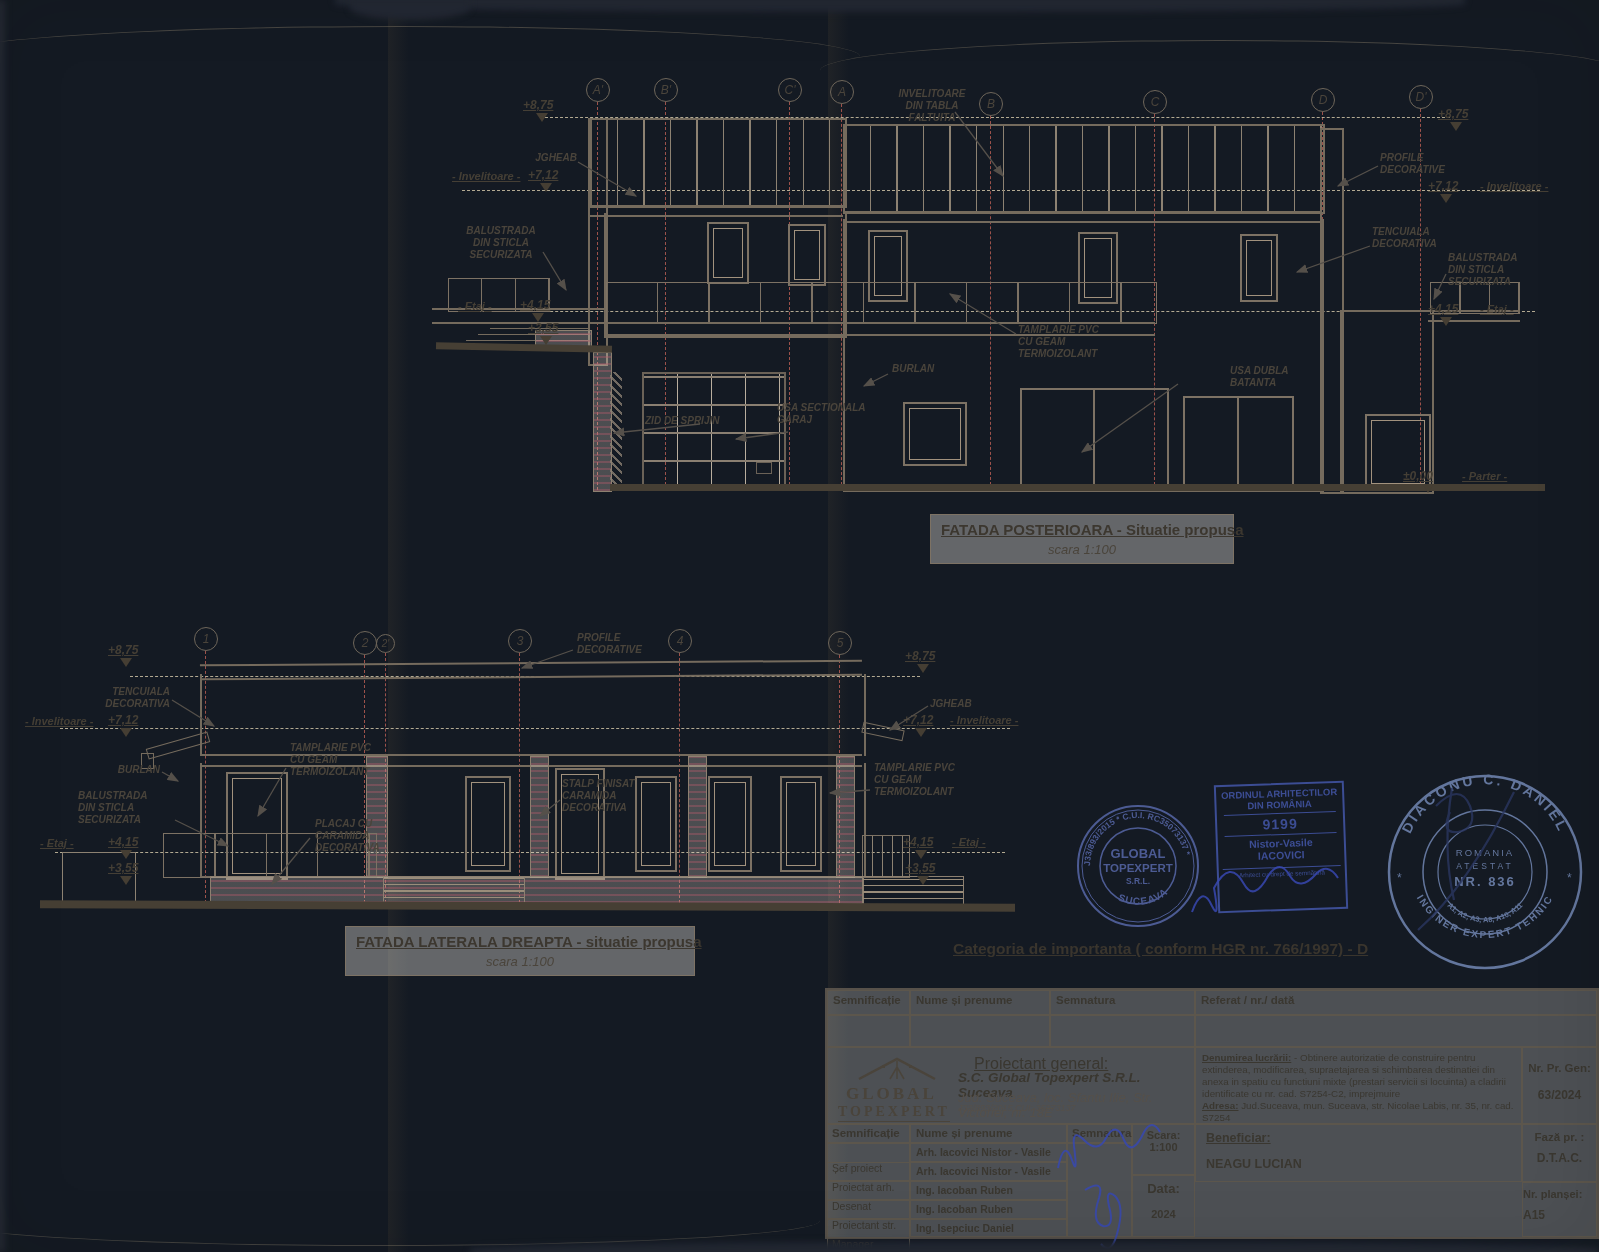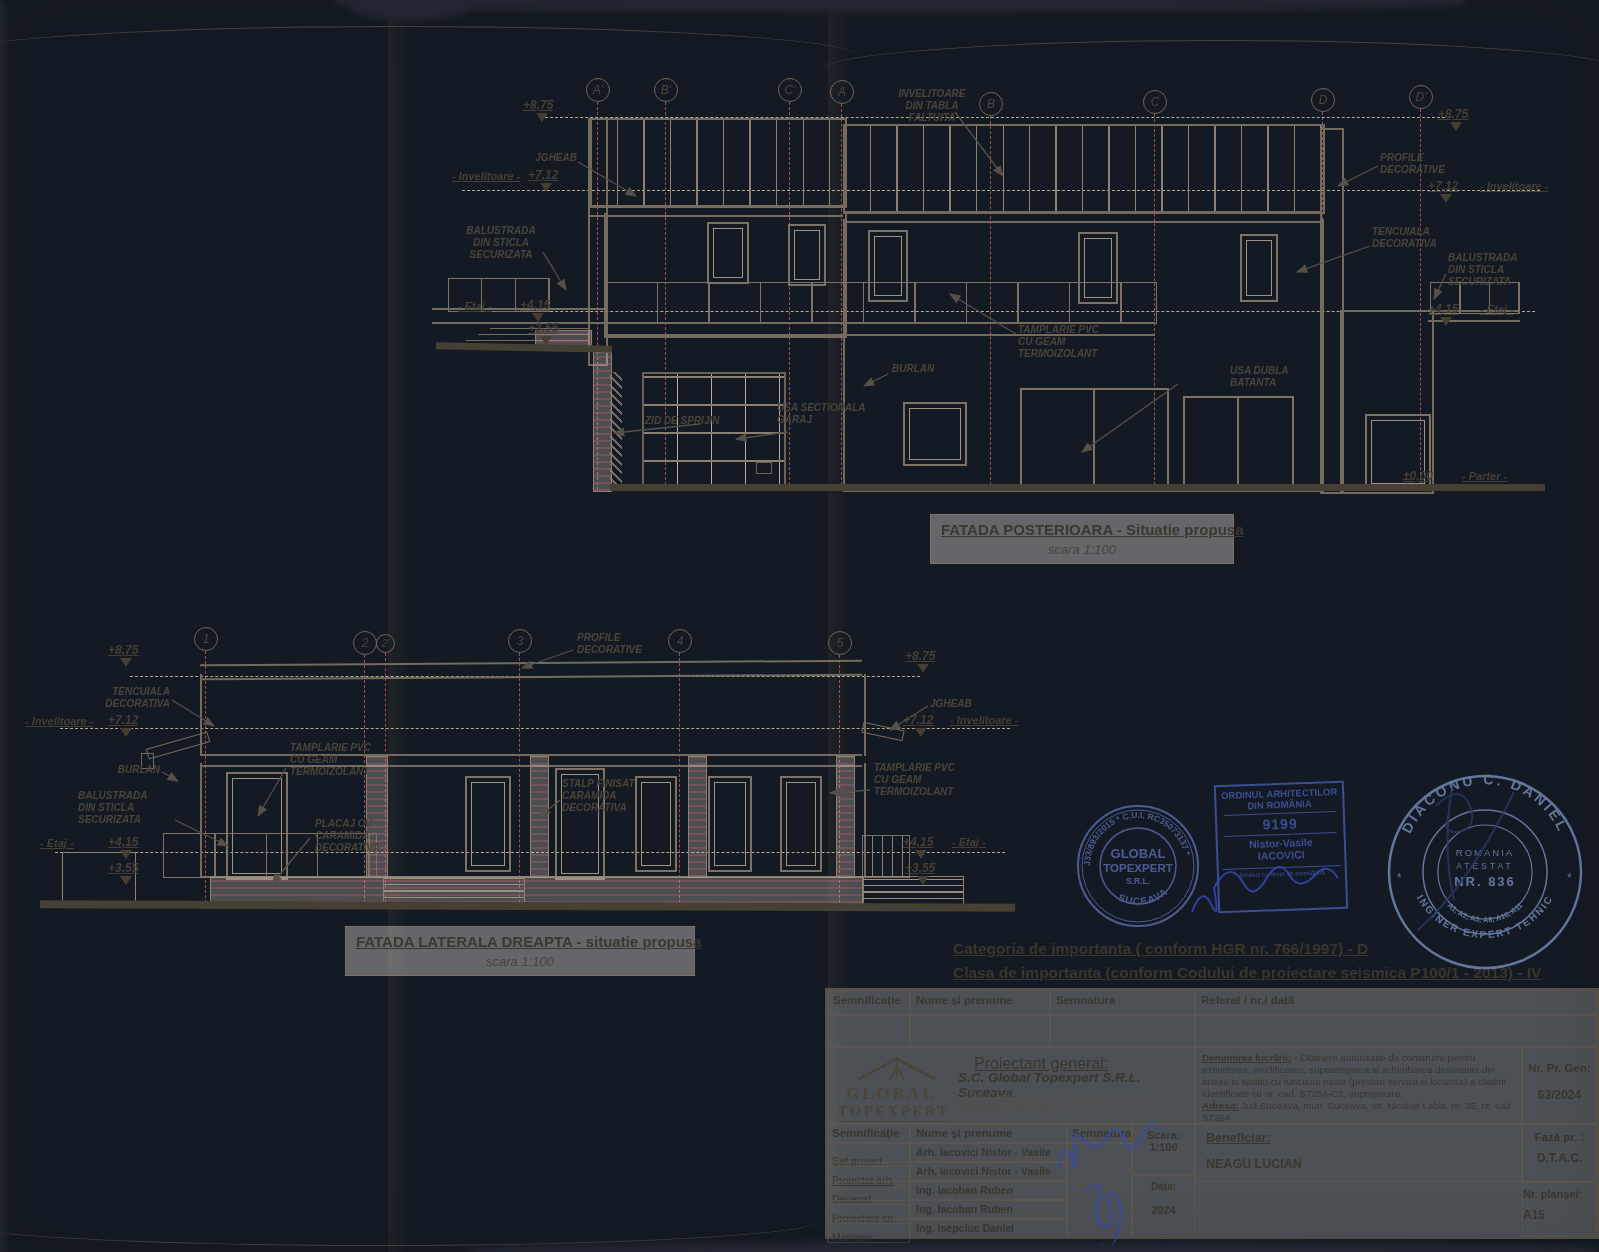--- a/index.html
+++ b/index.html
@@ -40,21 +40,21 @@
 
   .tbox{position:absolute;border:1.5px solid #7d7264;text-align:center;padding:6px 10px;background:rgba(250,247,238,.35);}
   .tbox .t1{font-weight:bold;font-size:15px;text-decoration:underline;color:#3c372f;white-space:nowrap;}
   .tbox .t2{font-style:italic;font-size:13px;margin-top:4px;color:#4a443b;}
   .imp{position:absolute;font-weight:bold;font-size:15.5px;color:#3a352d;text-decoration:underline;white-space:nowrap;}
 
   .tb{position:absolute;left:825px;top:988px;width:770px;height:247px;border:2px solid #57514a;background:rgba(248,244,233,.25);}
   .cell{position:absolute;border:1px solid #5c564c;box-sizing:border-box;font-size:11px;color:#3a3730;}
   .cell .pad{padding:3px 5px;}
   .hdr{font-weight:bold;font-size:11.5px;}
-  .rolecell{font-size:10.5px;padding:11px 4px;}
+  .rolecell{font-size:10.5px;padding:18px 4px;}
   .namecell{font-size:10.5px;font-weight:bold;padding:2px 5px;}
   .u{text-decoration:underline;}
   .logoTxt{font-family:"Liberation Serif",serif;color:#4a443b;letter-spacing:3px;font-weight:bold;}
 
   .oar{position:absolute;left:1216px;top:783px;width:126px;height:124px;border:2.5px solid #4356a8;transform:rotate(-2deg);color:#4356a8;text-align:center;font-weight:bold;opacity:.85;}
   .oar .l1{font-size:9.5px;margin-top:4px;line-height:1.15;}
   .oar .num{font-size:14px;letter-spacing:1px;}
   .oar hr{border:none;border-top:1.8px solid #4356a8;margin:2px 7px;}
   .oar .nm{font-size:10.5px;line-height:1.2;}
   .oar .ft{font-size:6.3px;font-weight:normal;margin-top:5px;border-top:1.5px solid #4356a8;padding-top:2px;margin-left:4px;margin-right:4px;}
@@ -304,21 +304,20 @@
 TERMOIZOLANT</div>
     <div class="ann" style="left:930px;top:698px;width:60px;">JGHEAB</div>
 
     <div class="tbox" style="left:345px;top:926px;width:328px;">
       <div class="t1">FATADA LATERALA DREAPTA - situatie propusa</div>
       <div class="t2">scara 1:100</div>
     </div>
   </div>
 
   <div class="imp" style="left:953px;top:940px;">Categoria de importanta ( conform HGR nr. 766/1997)  -  D</div>
-  <div class="imp" style="left:953px;top:964px;">Clasa de importanta  (conform Codului de proiectare seismica P100/1 - 2013) - IV</div>
 
   <svg width="136" height="136" style="position:absolute;left:1070px;top:798px;opacity:.8;">
     <circle cx="68" cy="68" r="60" fill="none" stroke="#5b6cb0" stroke-width="2"></circle>
     <circle cx="68" cy="68" r="56" fill="none" stroke="#5b6cb0" stroke-width="1"></circle>
     <circle cx="68" cy="68" r="38" fill="none" stroke="#5b6cb0" stroke-width="1.5"></circle>
     <defs>
       <path id="s1top" d="M 20,68 A 48,48 0 1 1 116,68" fill="none"></path>
       <path id="s1bot" d="M 24,74 A 46,46 0 0 0 112,74" fill="none"></path>
     </defs>
     <text font-size="8.5" font-weight="bold" fill="#5b6cb0"><textPath href="#s1top" startOffset="0%">J33/893/2015 * C.U.I. RC35073137 *</textPath></text>
@@ -412,26 +411,26 @@
       </div>
     <div class="cell hdr" style="left:240px;top:134px;width:65px;height:19px;">
         <div style="padding:2px 4px;">Semnatura</div>
       </div>
     <div class="cell" style="left:240px;top:153px;width:65px;height:94px;"></div>
     <div class="cell" style="left:305px;top:134px;width:63px;height:51px;text-align:center;">
       <div style="font-weight:bold;font-size:11px;margin-top:4px;">Scara:</div>
       <div style="font-weight:bold;font-size:11px;">1:100</div>
     </div>
     <div class="cell" style="left:305px;top:185px;width:63px;height:62px;text-align:center;">
-      <div style="font-weight:bold;font-size:10px;margin-top:5px;">Data:</div>
+      <div style="font-weight:bold;font-size:13px;margin-top:5px;">Data:</div>
       <div style="font-weight:bold;font-size:11px;margin-top:12px;">2024</div>
     </div>
     <div class="cell rolecell" style="left:0;top:153px;width:83px;height:19px;">Șef  proiect</div>
     <div class="cell namecell" style="left:83px;top:153px;width:157px;height:19px;">Arh. Iacovici Nistor - Vasile</div>
-    <div class="cell rolecell" style="left:0;top:172px;width:83px;height:23px;text-decoration:underline;">Proiectat arh.</div>
+    <div class="cell rolecell" style="left:0;top:172px;width:83px;height:23px;">Proiectat arh.</div>
     <div class="cell namecell" style="left:83px;top:172px;width:157px;height:19px;">Arh. Iacovici Nistor - Vasile</div>
     <div class="cell rolecell" style="left:0;top:191px;width:83px;height:19px;">Desenat</div>
     <div class="cell namecell" style="left:83px;top:191px;width:157px;height:19px;">Ing. Iacoban Ruben</div>
     <div class="cell rolecell" style="left:0;top:210px;width:83px;height:19px;">Proiectant str.</div>
     <div class="cell namecell" style="left:83px;top:210px;width:157px;height:19px;">Ing. Iacoban Ruben</div>
     <div class="cell rolecell" style="left:0;top:229px;width:83px;height:18px;">Manager proiect</div>
     <div class="cell namecell" style="left:83px;top:229px;width:157px;height:18px;">Ing. Isepciuc Daniel</div>
 
     <div class="cell" style="left:368px;top:134px;width:327px;height:58px;">
       <div class="u" style="position:absolute;left:10px;top:6px;font-weight:bold;font-size:12.5px;">Beneficiar:</div>

